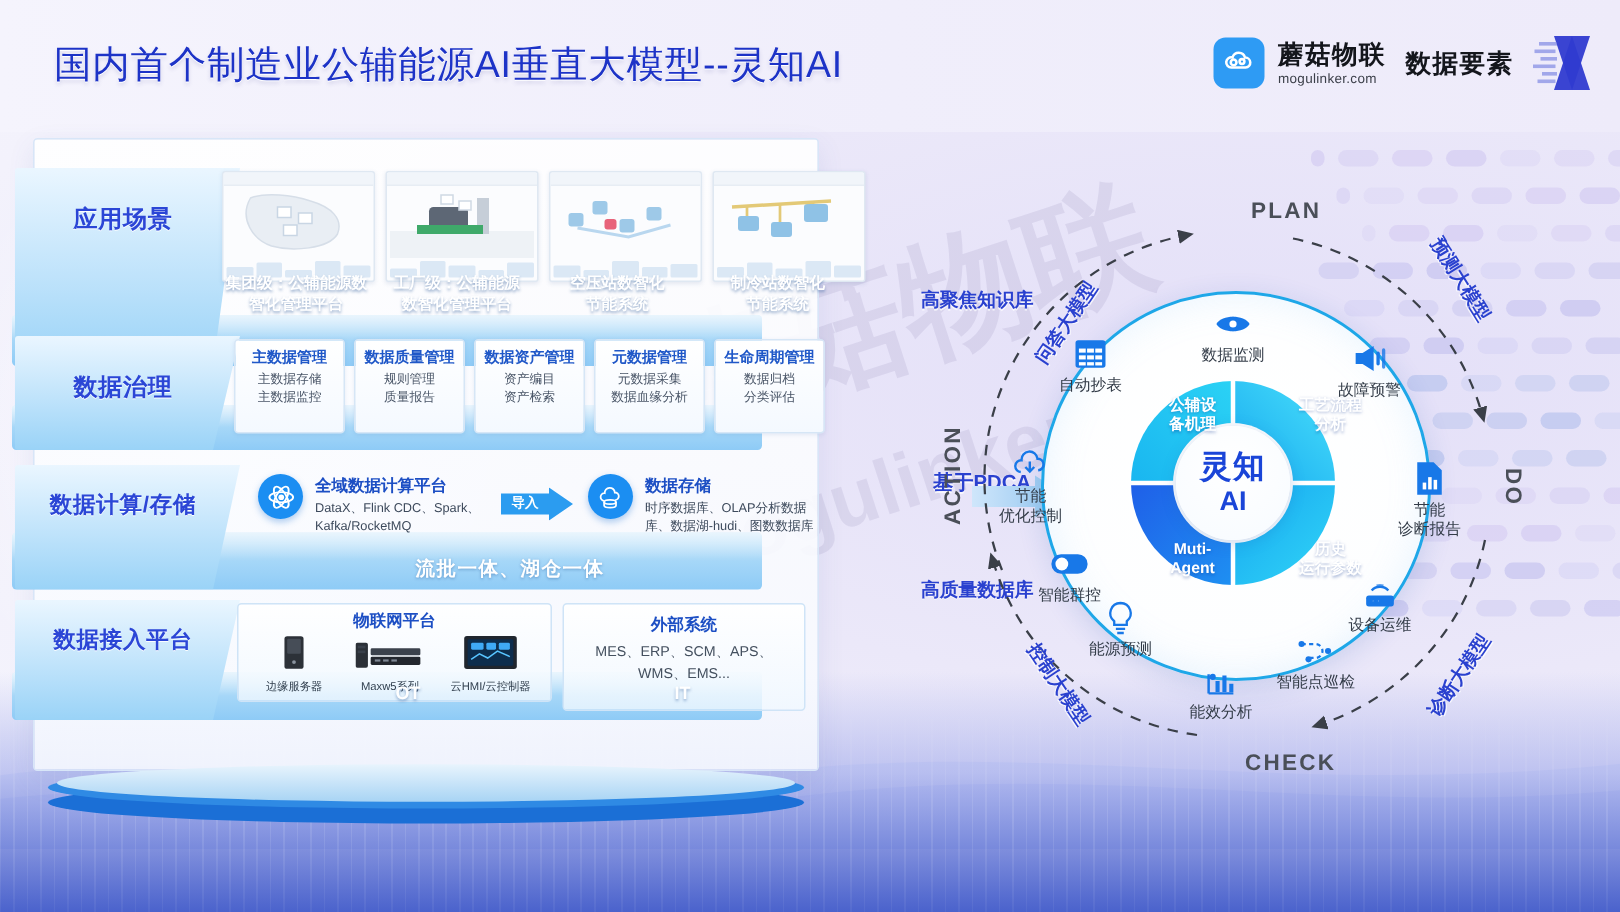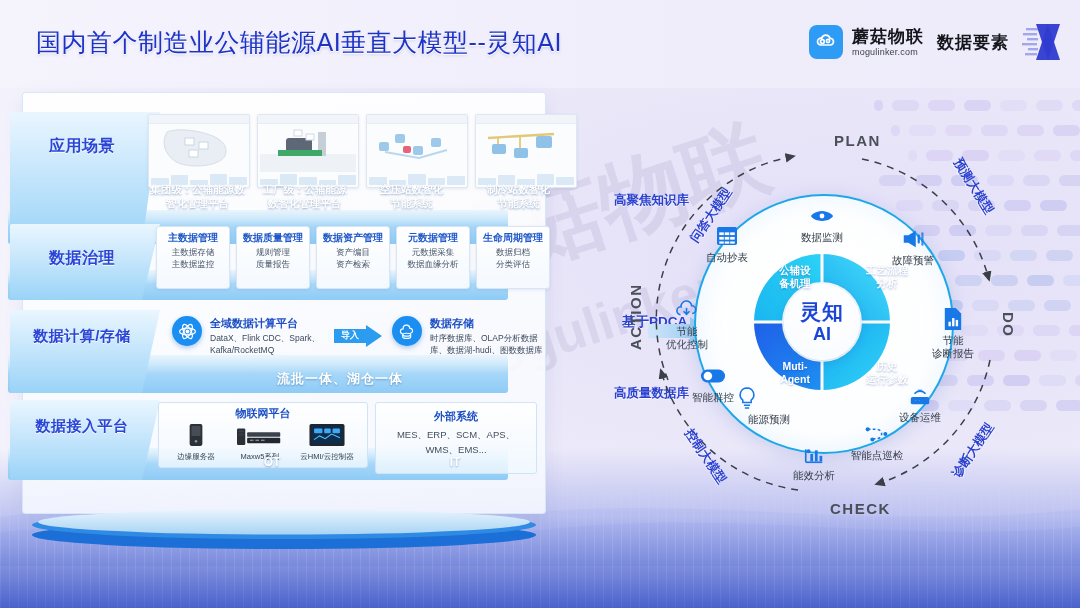--- a/index.html
+++ b/index.html
@@ -710,21 +710,21 @@
               <rect x="8" y="12" width="3" height="8"></rect>
               <rect x="13" y="8" width="3" height="12"></rect>
               <rect x="18" y="14" width="3" height="6"></rect>
             </g>
           <circle cx="6" cy="9" r="2.2" fill="#1878e8" stroke="none"></circle>
         </svg>
       </div>
       <div class="flb"><span class="ml">能效分析</span></div>
     </div>
 
-    <div class="feat" style="left:92px;top:274px;text-align:right;">
+    <div class="feat" style="left:92px;top:288px;">
       <div class="fic">
         <svg width="20" height="24" viewBox="0 0 22 26" fill="none" stroke="#1878e8" stroke-width="1.7">
           <path d="M11 2 a7.5 7.5 0 0 1 4.6 13.4 V18 H6.4 v-2.6 A7.5 7.5 0 0 1 11 2Z"></path>
           <path d="M7.6 21 h6.8 M8.6 24 h4.8"></path>
         </svg>
       </div>
       <div class="flb"><span class="ml">能源预测</span></div>
     </div>
 
     <div class="feat" style="left:58px;top:252px;">

